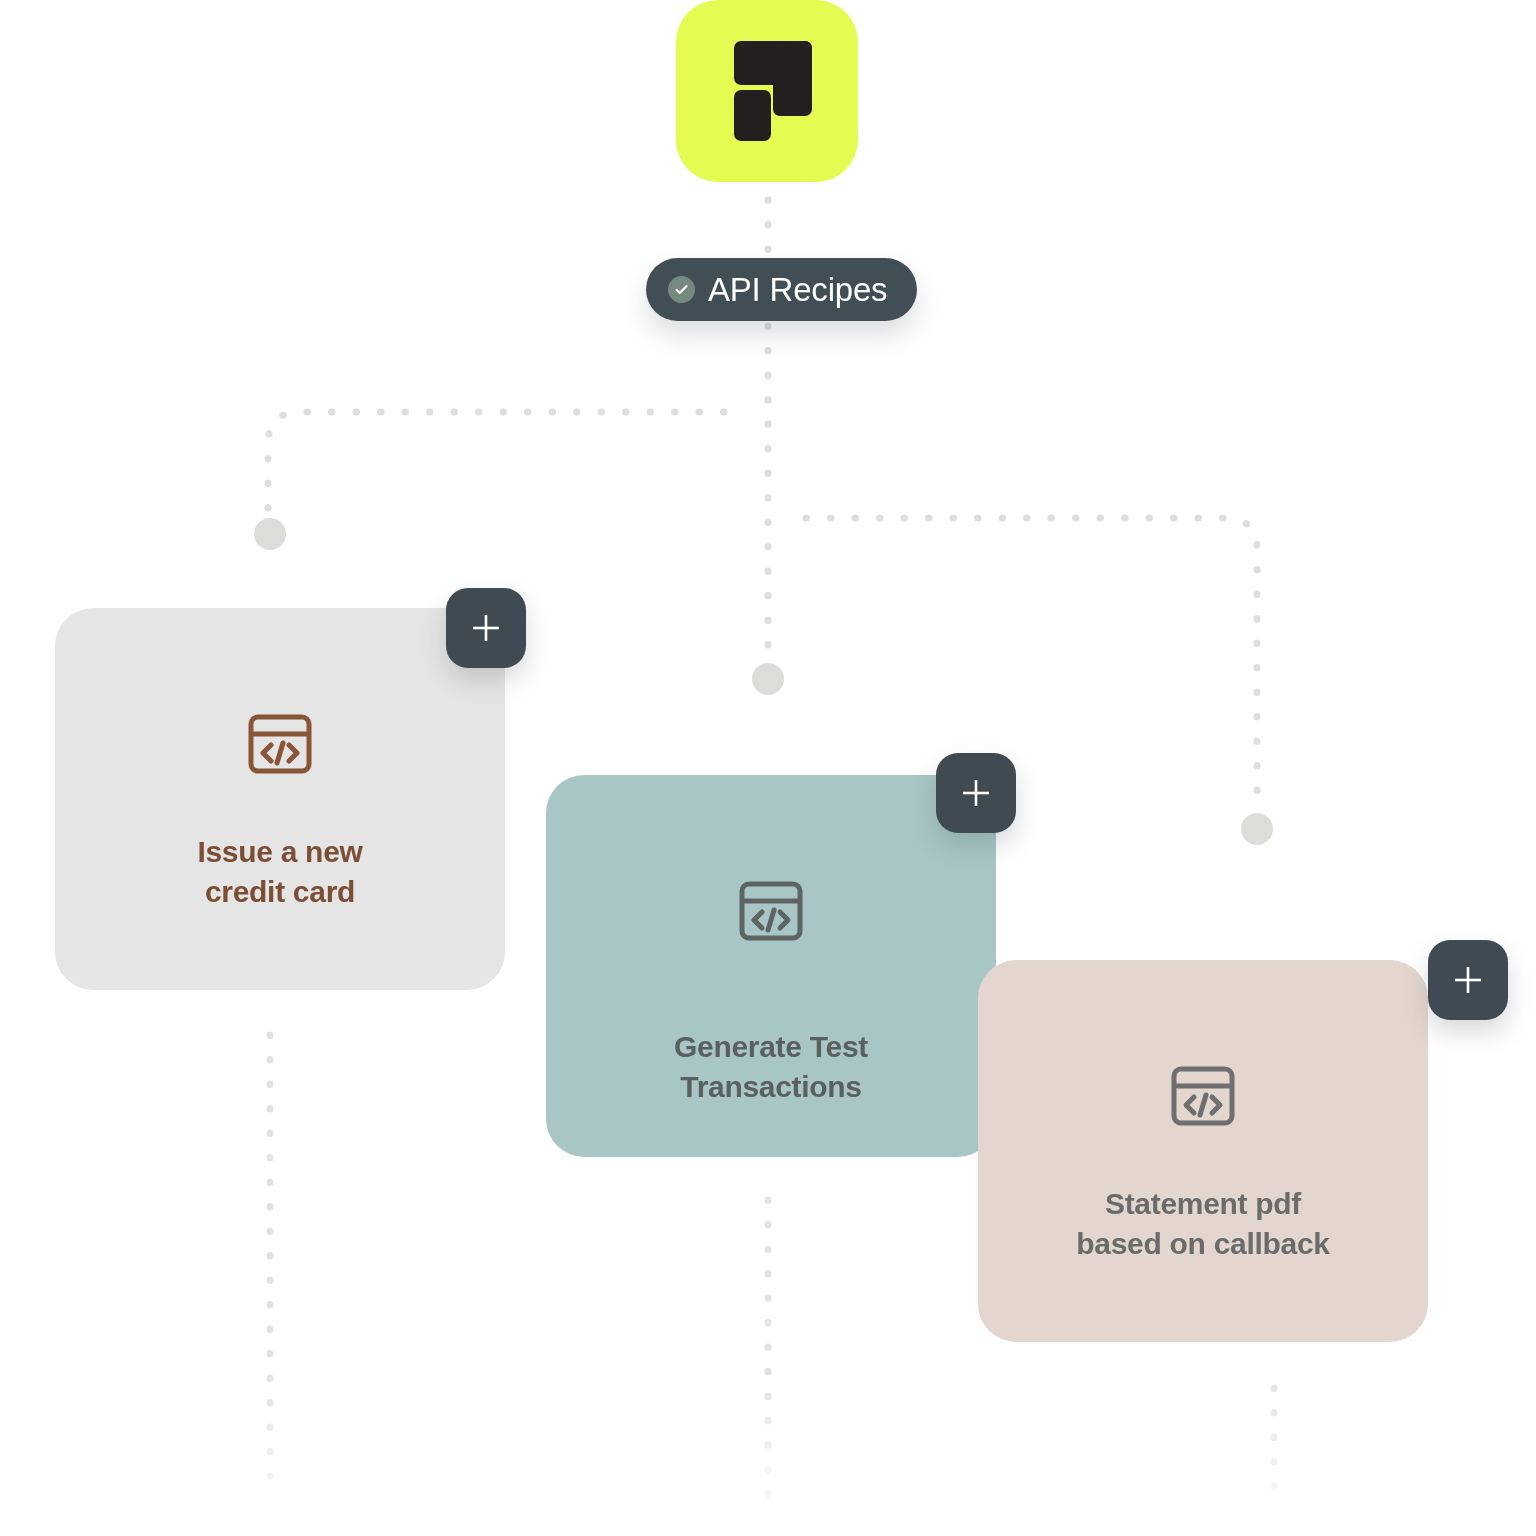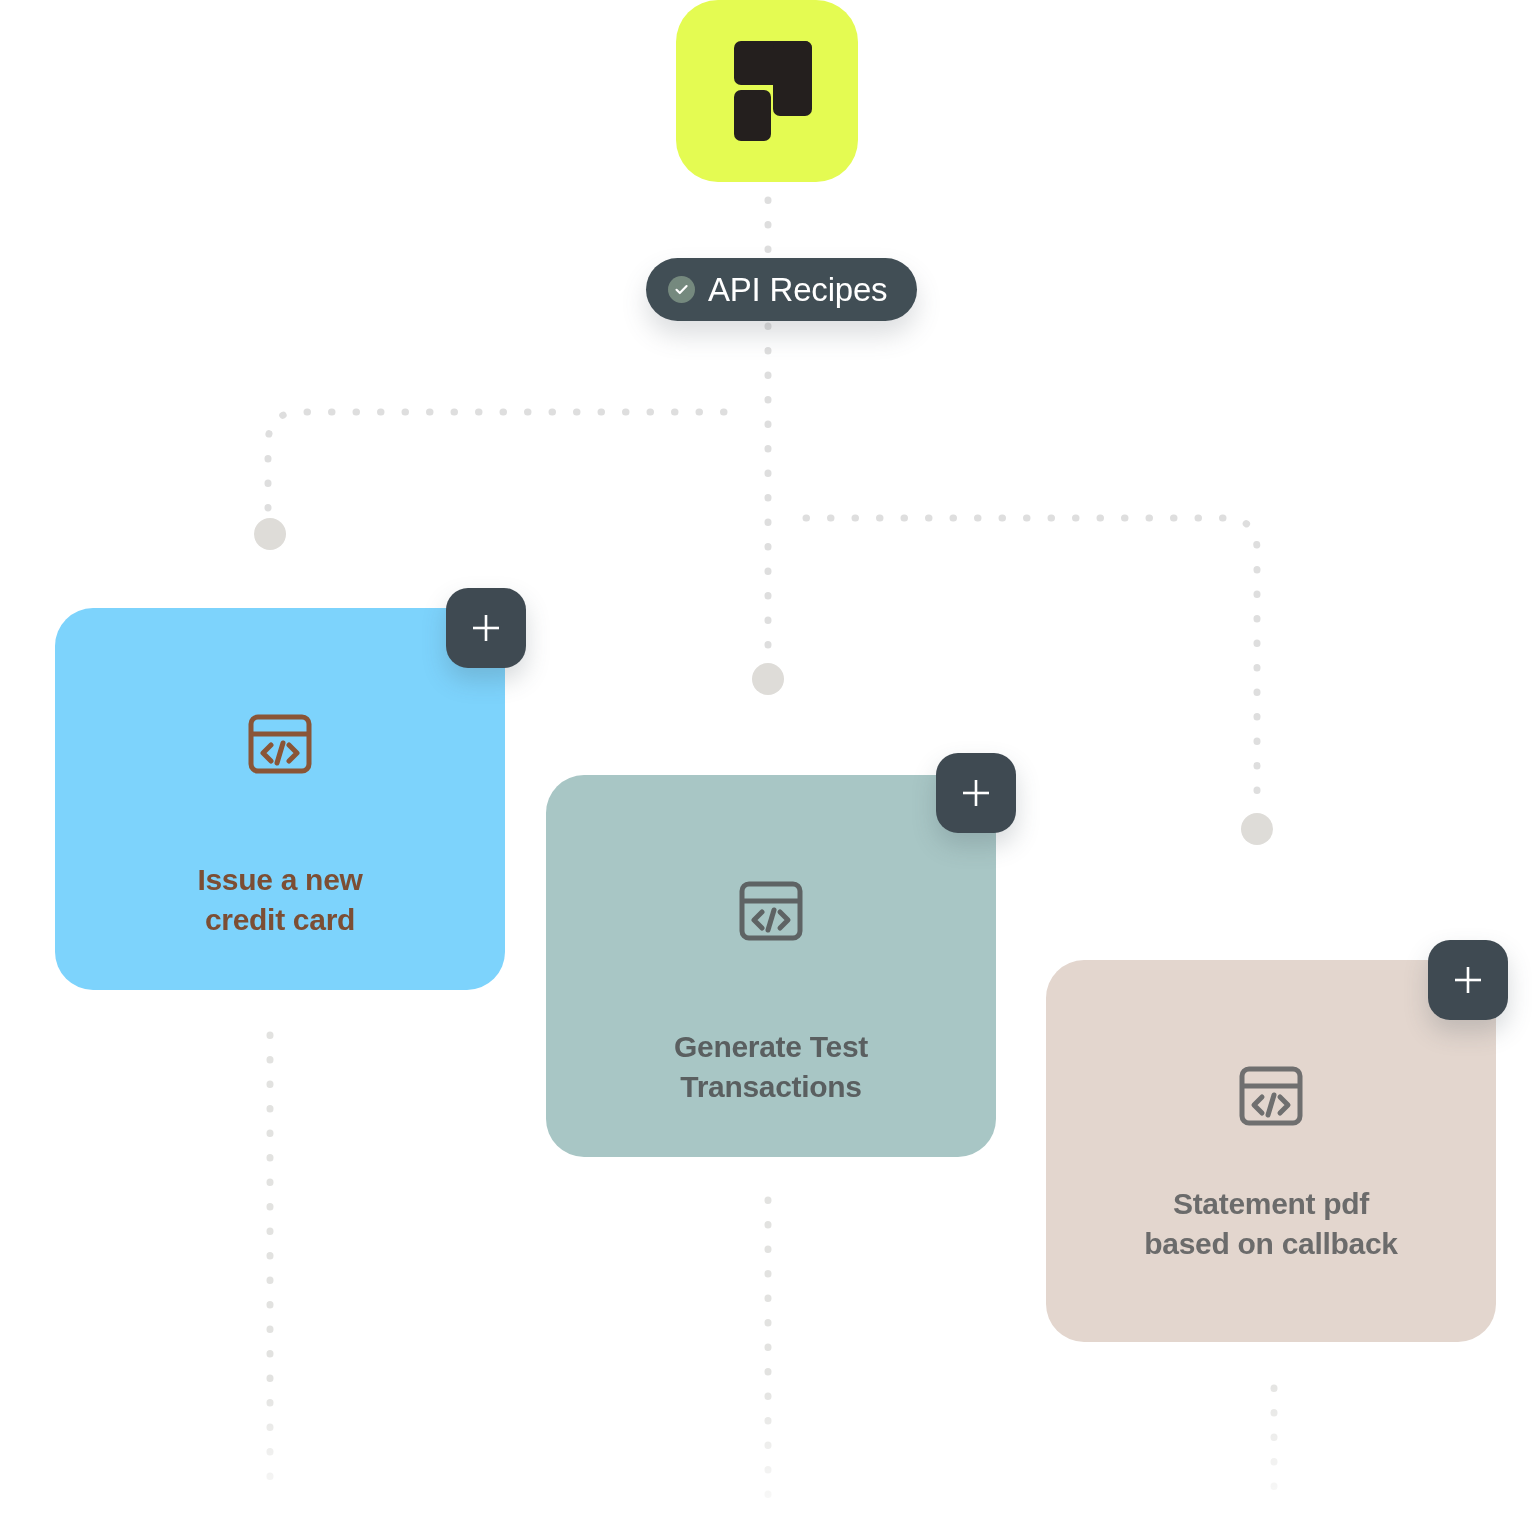--- a/index.html
+++ b/index.html
@@ -145,37 +145,36 @@
     text-align: center;
     letter-spacing: -0.3px;
     white-space: pre-line;
   }
 
   .card-orange {
     left: 55px;
     top: 608px;
     width: 450px;
     height: 382px;
-    background: #7dd3fc;
-    gap: 28px;
+    background: #e5e5e5;
   }
   .card-orange .card-title { color: #7c4e34; }
 
   .card-teal {
     left: 546px;
     top: 775px;
     width: 450px;
     height: 382px;
     background: #a8c6c5;
     gap: 28px;
   }
   .card-teal .card-title { color: #5a5f60; }
 
   .card-beige {
-    left: 1046px;
+    left: 978px;
     top: 960px;
     width: 450px;
     height: 382px;
     background: #e3d6ce;
   }
   .card-beige .card-title { color: #6b6b6b; }
 
   
   .plus-btn {
     position: absolute;

